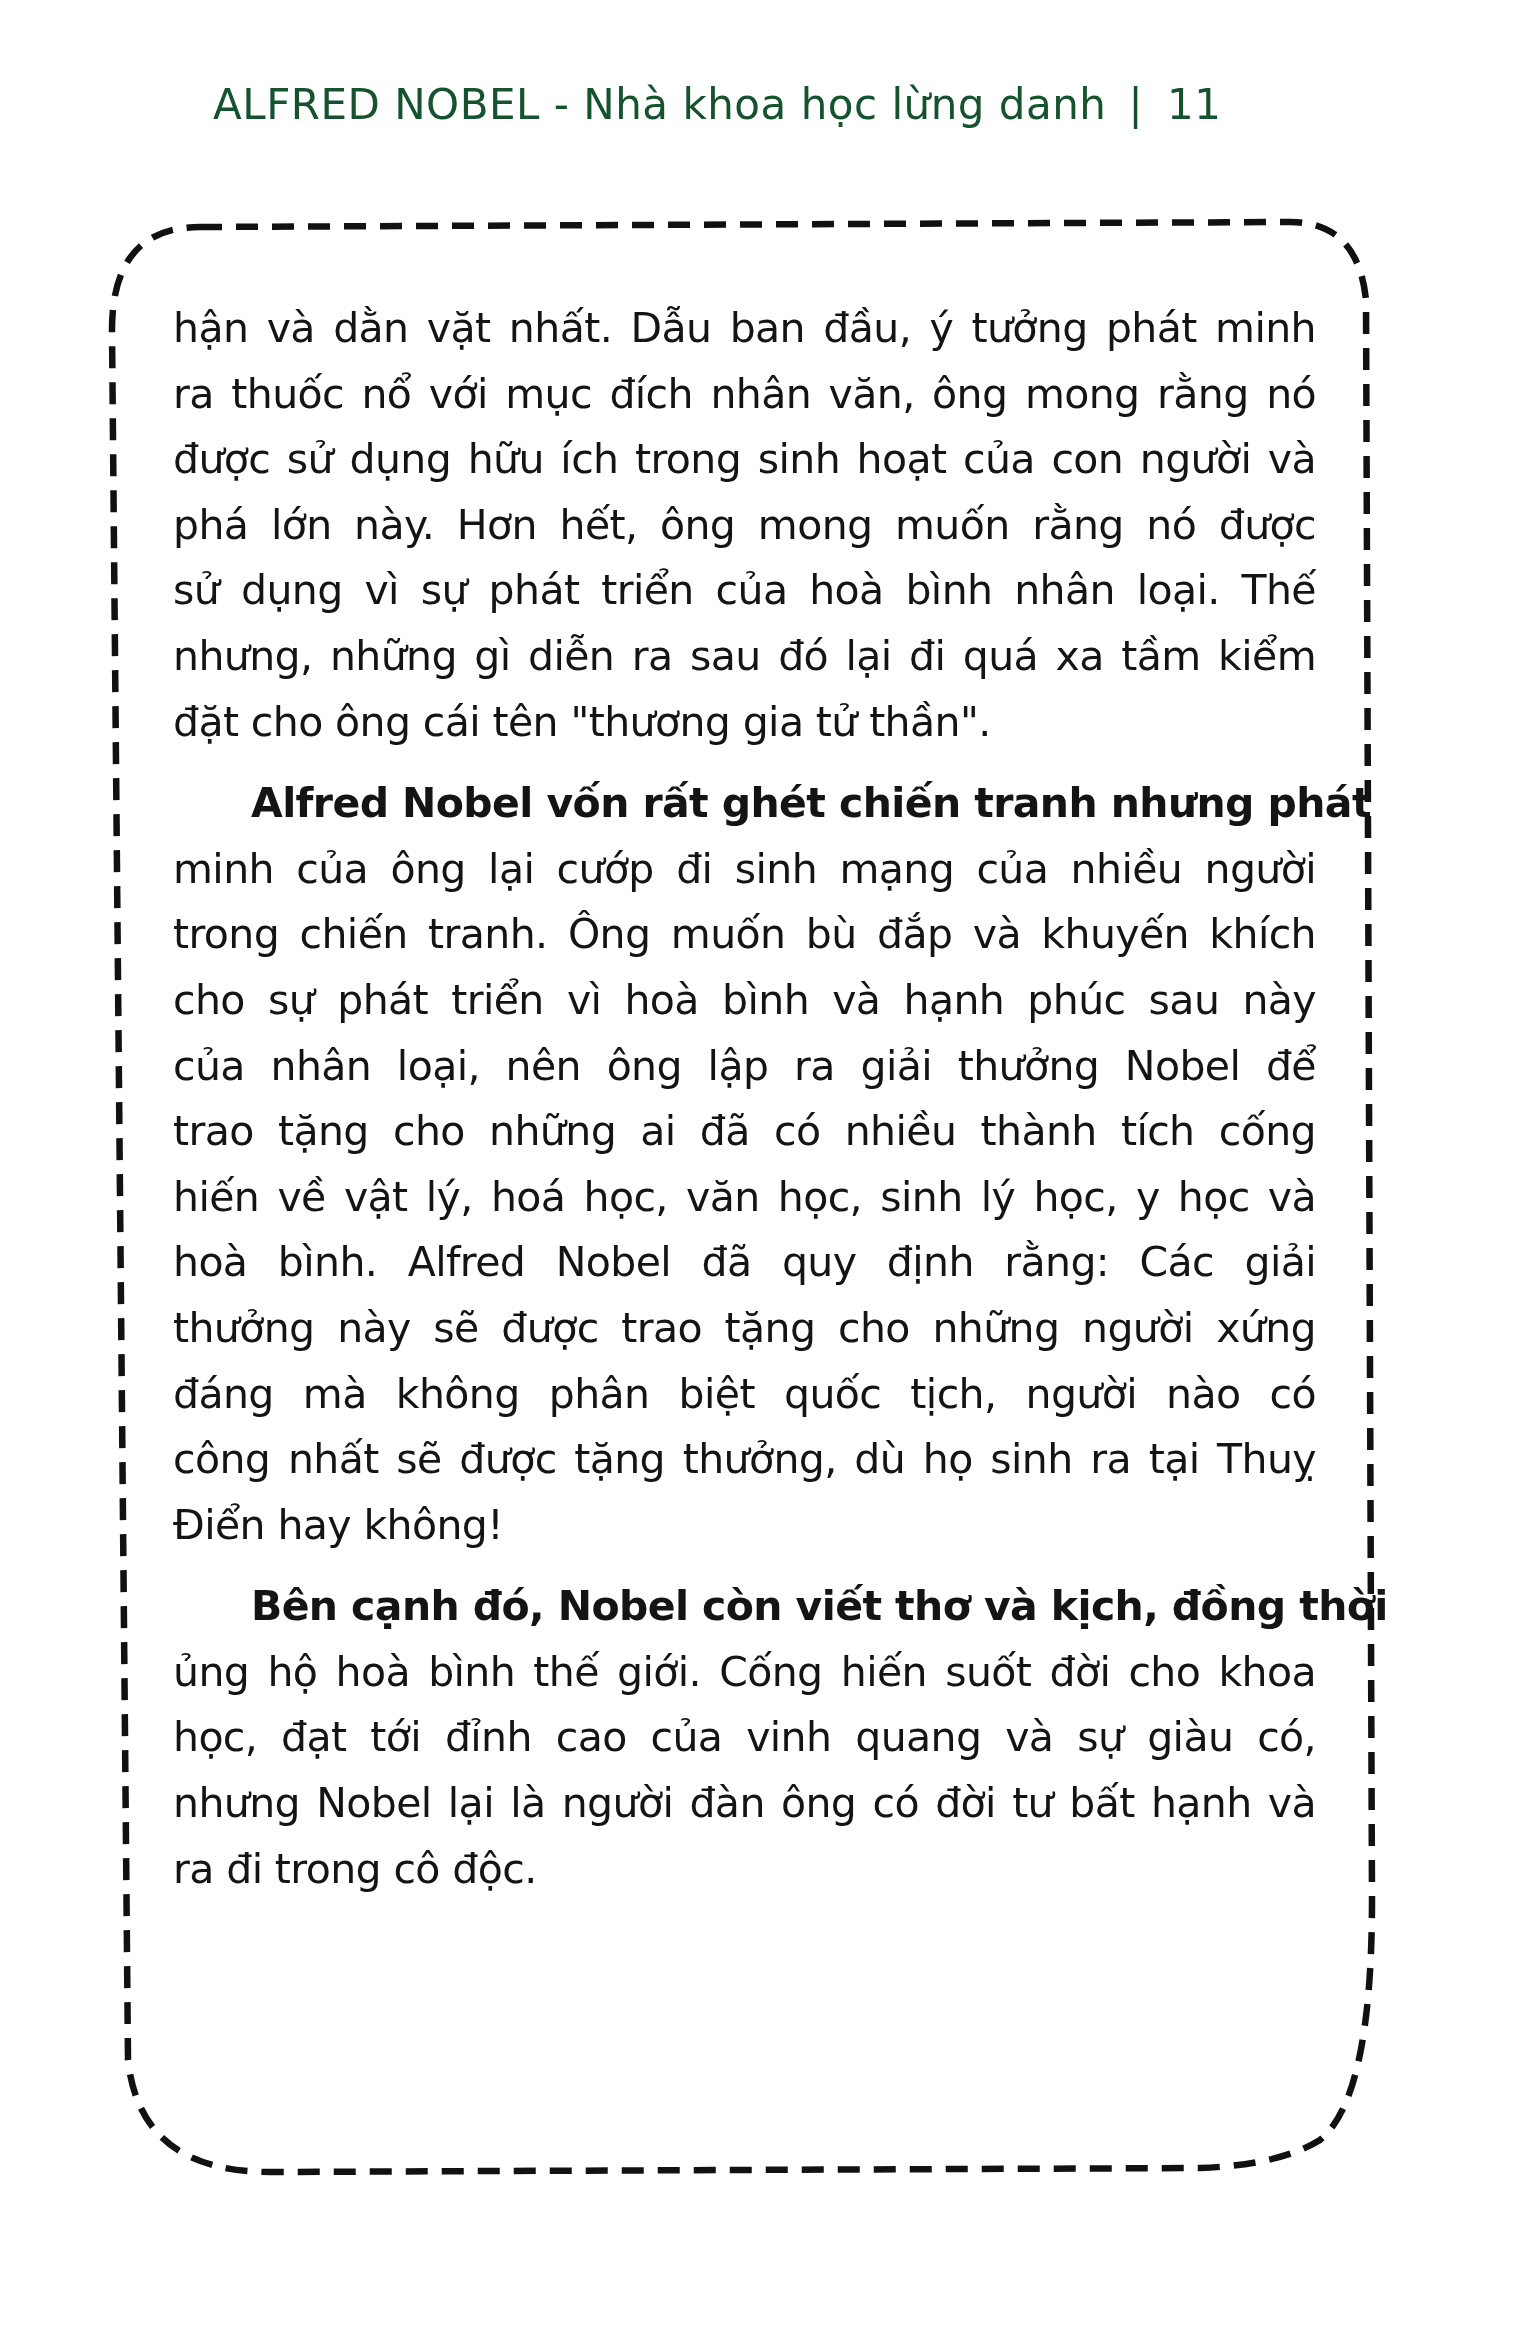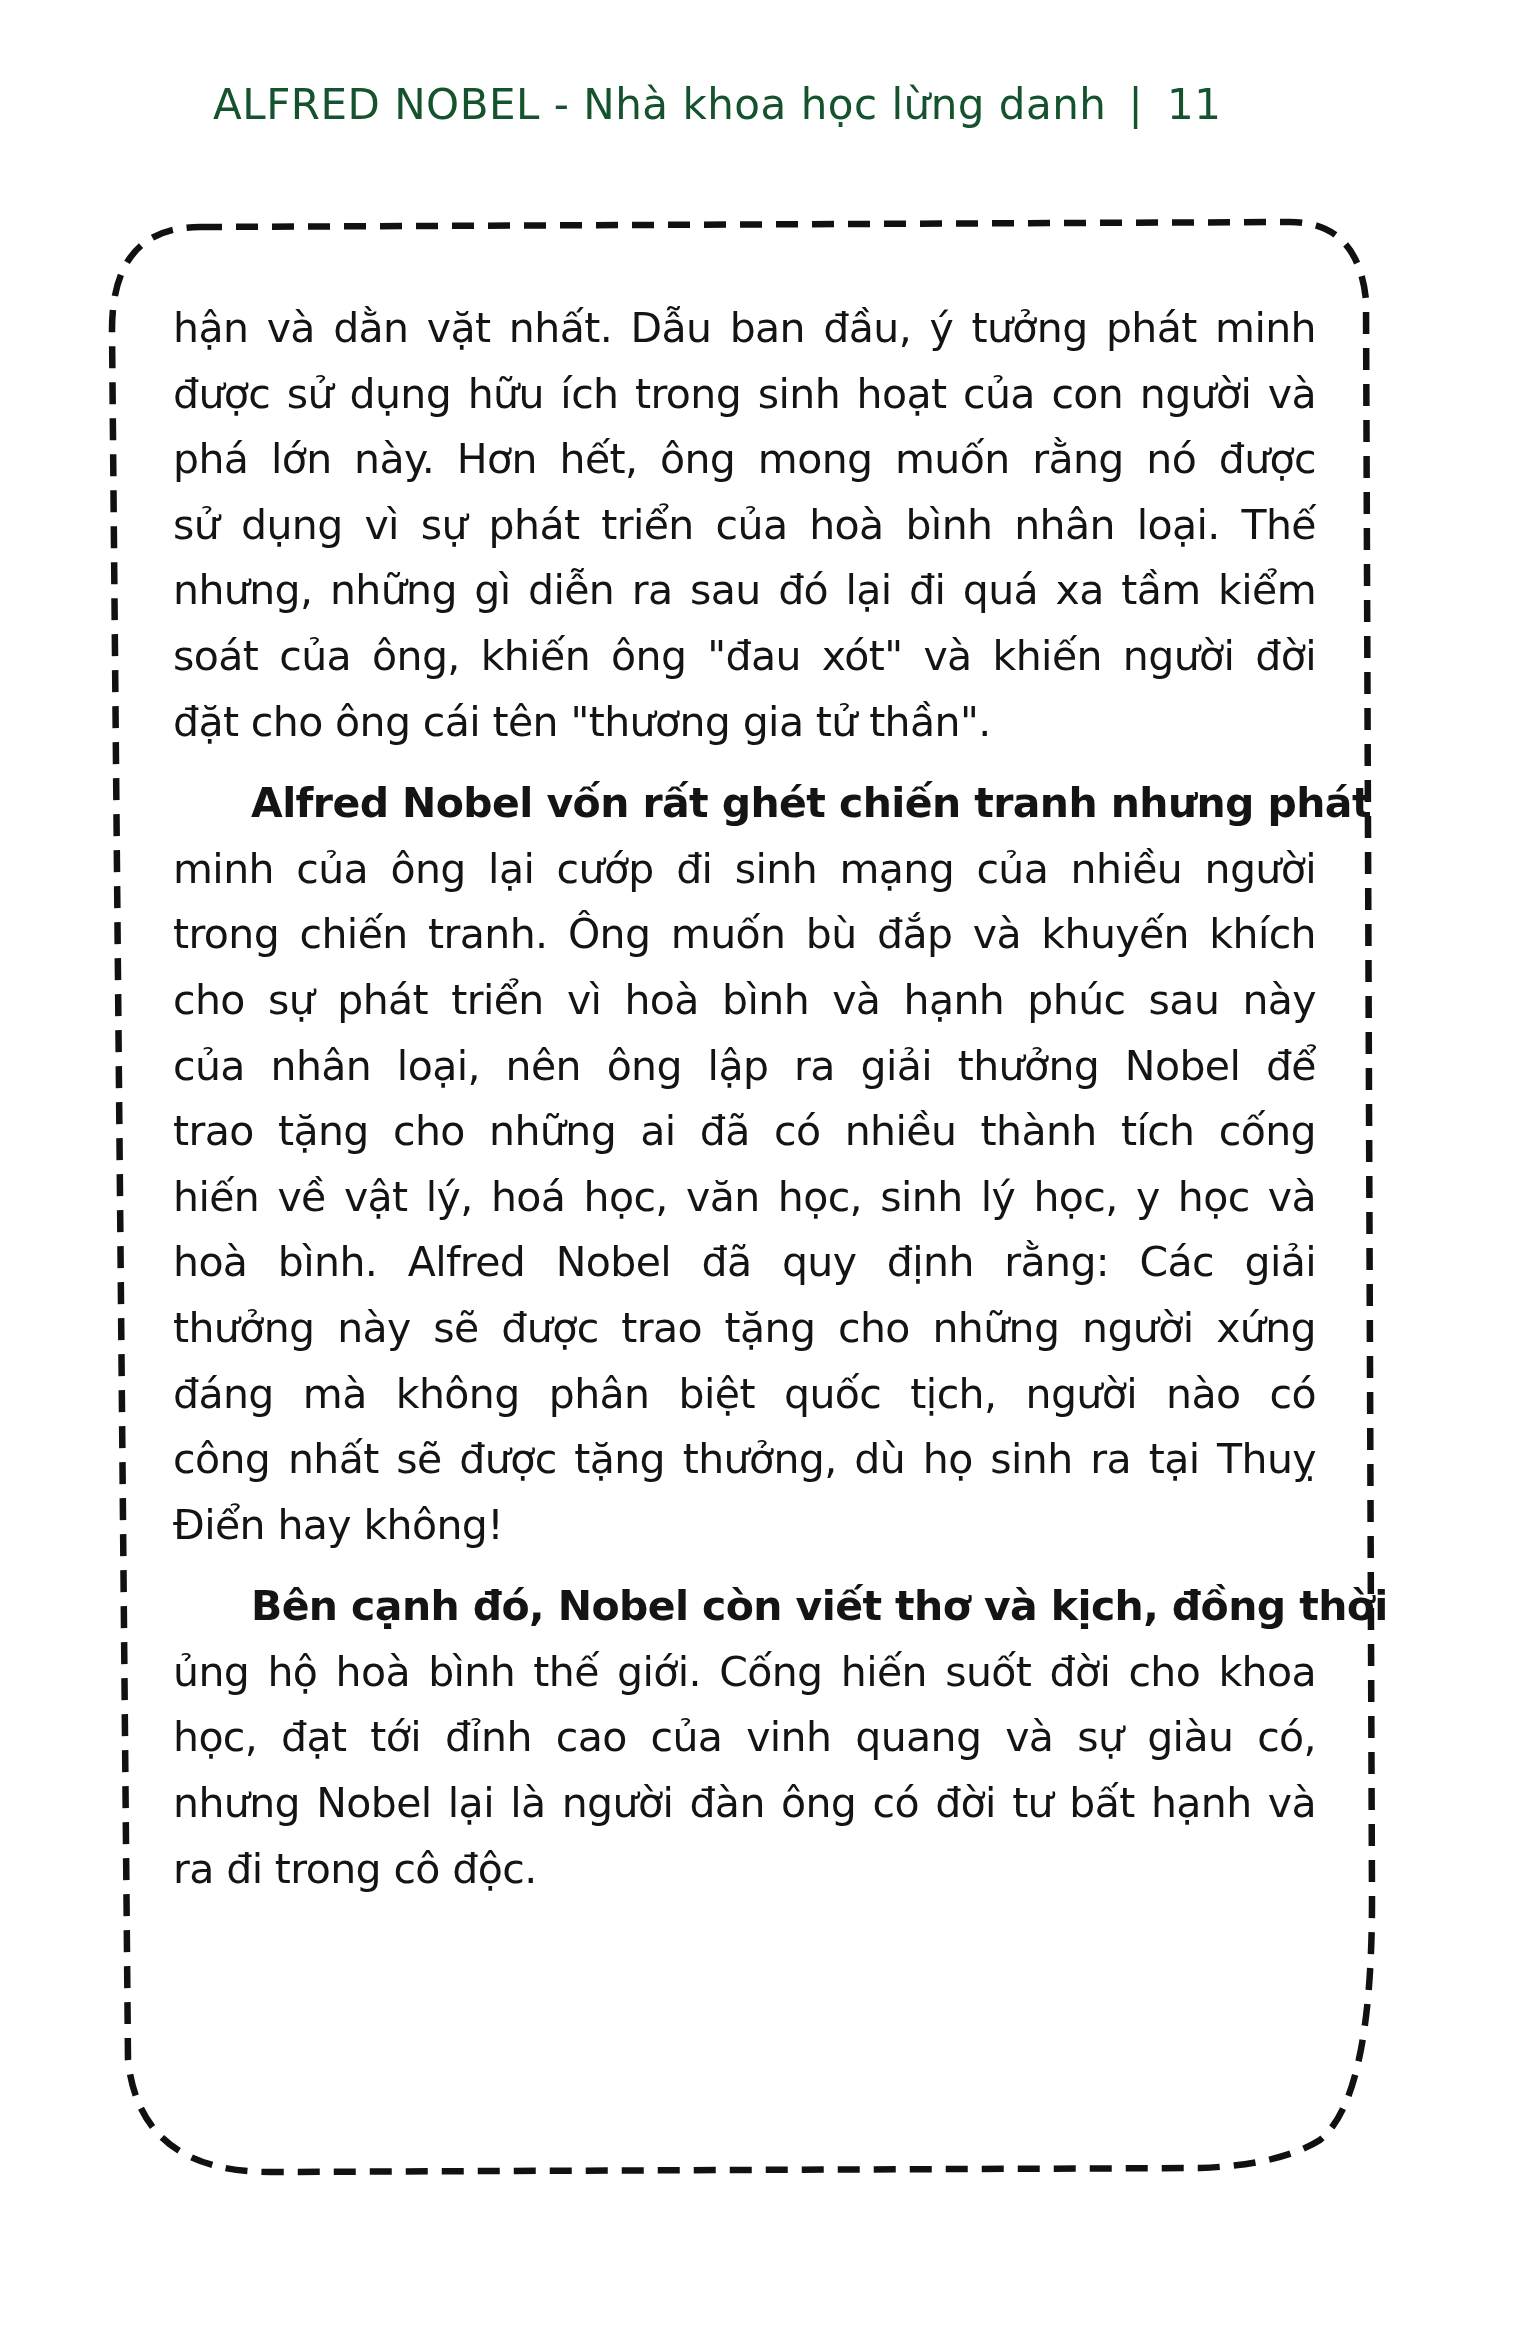--- a/index.html
+++ b/index.html
@@ -83,25 +83,25 @@
            Q 1280 2165 1200 2168
            L 270 2172
            Q 140 2172 128 2060
            L 112 330
            Q 112 227 200 227 Z" fill="none" stroke="#111111" stroke-width="6.5" stroke-dasharray="22 14" stroke-linecap="butt"></path>
 </svg>
 
 <div class="body-text">
   <div class="para">
     <span class="line">hận và dằn vặt nhất. Dẫu ban đầu, ý tưởng phát minh</span>
+    <span class="line">ra thuốc nổ với mục đích nhân văn, ông mong rằng nó</span>
     <span class="line">được sử dụng hữu ích trong sinh hoạt của con người và</span>
     <span class="line">phá lớn này. Hơn hết, ông mong muốn rằng nó được</span>
     <span class="line">sử dụng vì sự phát triển của hoà bình nhân loại. Thế</span>
     <span class="line">nhưng, những gì diễn ra sau đó lại đi quá xa tầm kiểm</span>
-    <span class="line">soát của ông, khiến ông "đau xót" và khiến người đời</span>
     <span class="line last">đặt cho ông cái tên "thương gia tử thần".</span>
   </div>
   <div class="para">
     <span class="line indent">Alfred Nobel vốn rất ghét chiến tranh nhưng phát</span>
     <span class="line">minh của ông lại cướp đi sinh mạng của nhiều người</span>
     <span class="line">trong chiến tranh. Ông muốn bù đắp và khuyến khích</span>
     <span class="line">cho sự phát triển vì hoà bình và hạnh phúc sau này</span>
     <span class="line">của nhân loại, nên ông lập ra giải thưởng Nobel để</span>
     <span class="line">trao tặng cho những ai đã có nhiều thành tích cống</span>
     <span class="line">hiến về vật lý, hoá học, văn học, sinh lý học, y học và</span>

